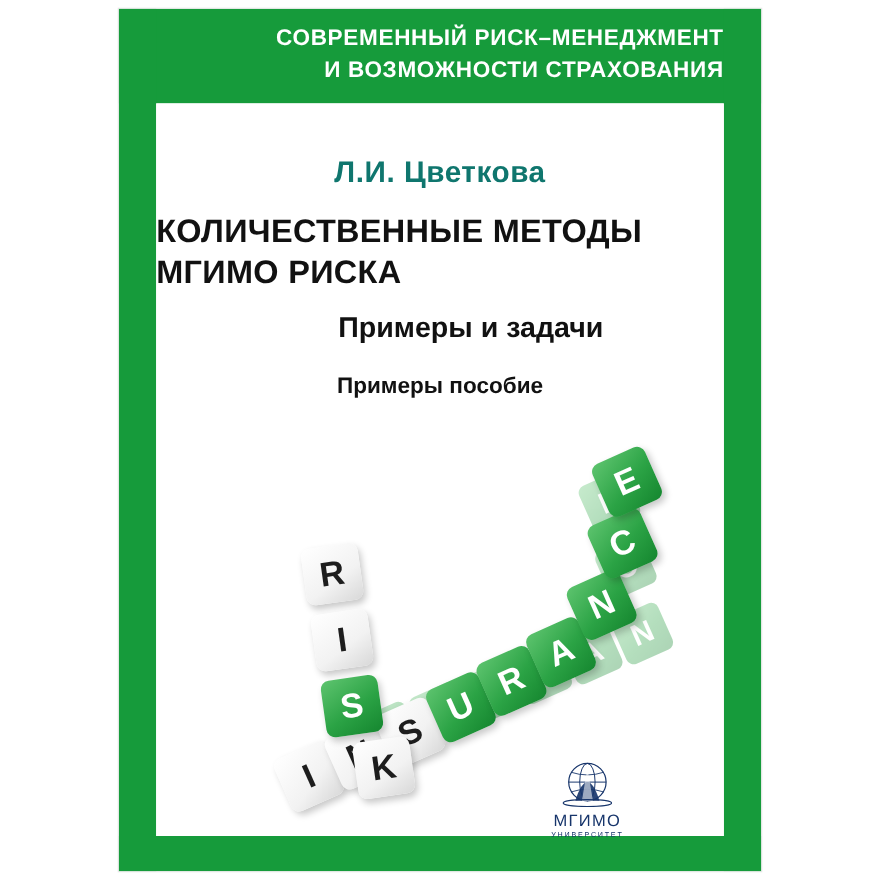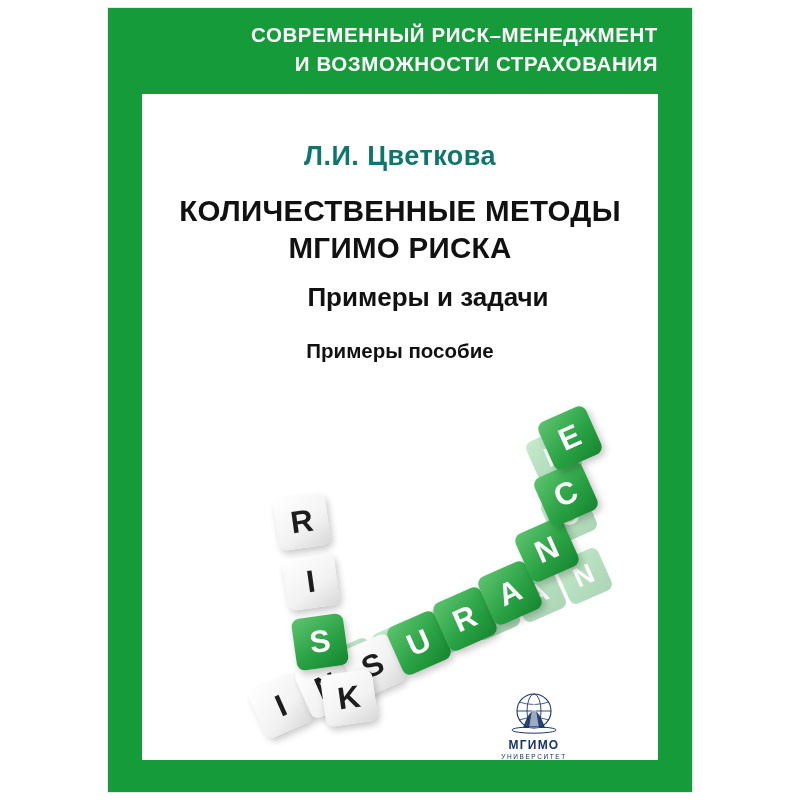--- a/index.html
+++ b/index.html
@@ -84,21 +84,20 @@
     text-align: center;
     font-size: 27px;
     font-weight: bold;
     color: #0f766e;
     letter-spacing: 0.5px;
   }
   .main-title {
     position: absolute;
     left: 0; top: 98px;
     width: 516px;
-    text-align: center;
     font-size: 29.5px;
     font-weight: bold;
     color: #111111;
     line-height: 37px;
     letter-spacing: 0.3px;
   }
   .main-title div { white-space: nowrap; }
   .subtitle {
     position: absolute;
     left: 0; top: 188px;
@@ -162,22 +161,22 @@
     text-align: center;
   }
   .logo-globe {
     position: relative;
     margin: 0 auto;
     width: 56px;
     height: 44px;
   }
   .logo-name {
     margin-top: 4px;
-    font-size: 12px;
-    font-weight: bold;
+    font-size: 15px;
+    font-weight: normal;
     color: #17356b;
     letter-spacing: 1.2px;
   }
   .logo-sub {
     font-size: 6.5px;
     color: #17356b;
     letter-spacing: 1.6px;
     margin-top: 1px;
   }
 </style>

